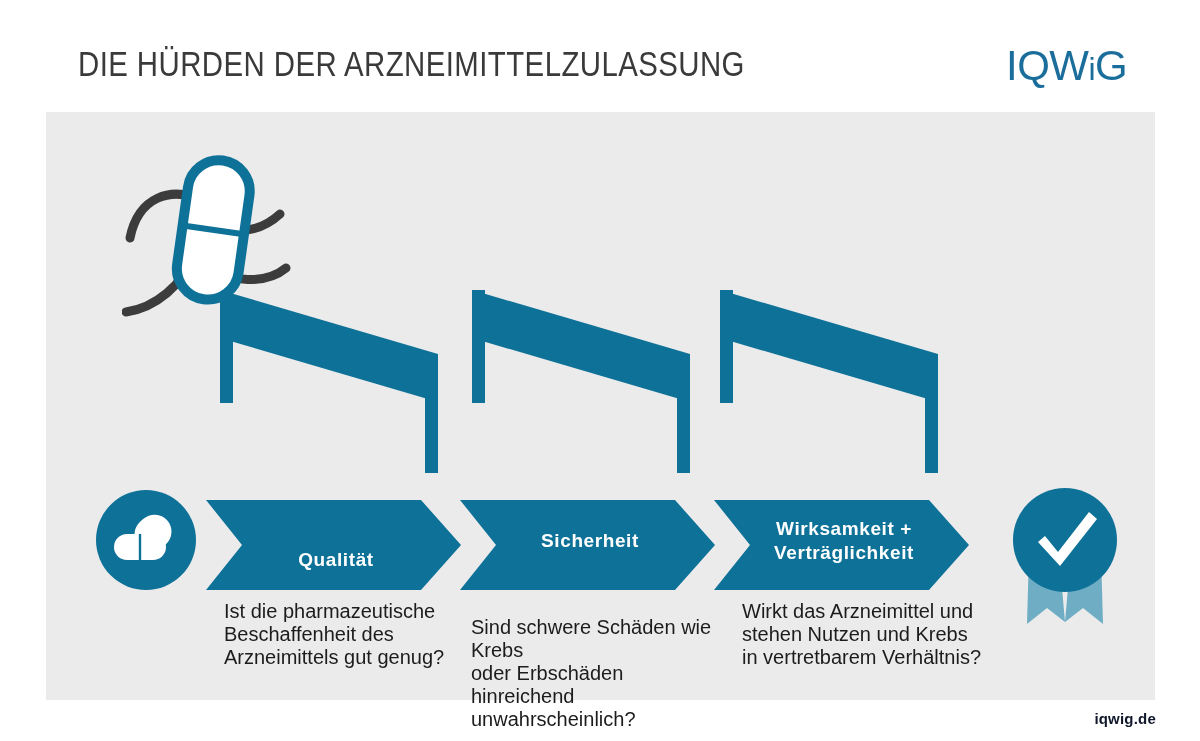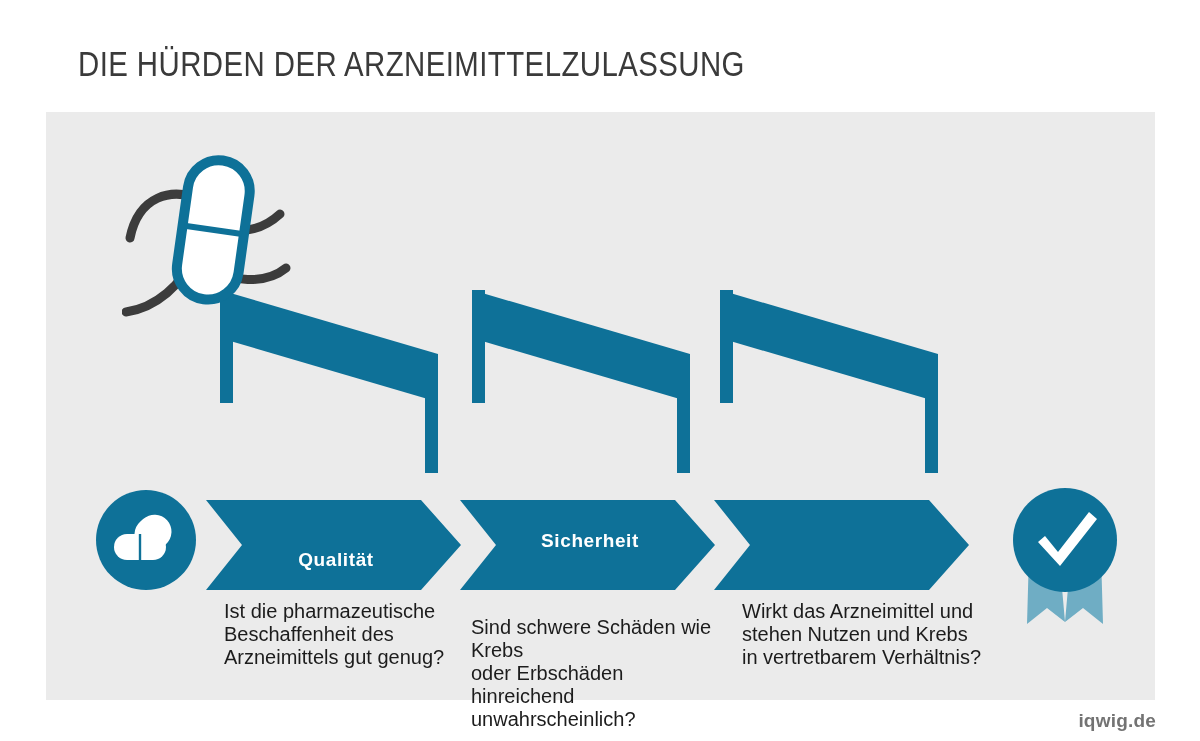--- a/index.html
+++ b/index.html
@@ -138,32 +138,37 @@
   .caption.c2 { left: 425px; top: 488px; width: 250px; margin-top: 16px; }
   .caption.c3 { left: 696px; top: 488px; width: 250px; }
 
   
   .footer-url {
     position: absolute;
     right: 44px;
     top: 710px;
     font-family: "Liberation Sans", sans-serif;
     font-weight: bold;
-    font-size: 19px;
-    color: #737373;
+    font-size: 15px;
+    color: #0f172a;
     letter-spacing: 0.2px;
   }
 </style>
 </head>
 <body>
 
 <div class="page">
 
   <div class="page-title">DIE HÜRDEN DER ARZNEIMITTELZULASSUNG</div>
 
+  <div class="brand-logo">
+    <svg viewBox="0 0 150 52" width="150" height="52" aria-label="IQWiG">
+      <text x="0" y="40" font-family="Liberation Sans, sans-serif" font-size="42" font-weight="400" letter-spacing="-0.5" fill="#1b6e9b">IQW<tspan font-size="32">i</tspan>G</text>
+    </svg>
+  </div>
 
   <div class="panel"></div>
 
   <div class="hurdles">
     <svg viewBox="0 0 1109 588" width="1109" height="588">
 
       <g>
         <polygon points="174,178 392,242 392,290 174,226" fill="#0e7198"></polygon>
         <rect x="174" y="178" width="13" height="113" fill="#0e7198"></rect>
         <rect x="379" y="242" width="13" height="119" fill="#0e7198"></rect>
@@ -235,20 +240,22 @@
         <polygon points="66,72 96,72 98,142 78,126 60,140" fill="#6fadc4"></polygon>
 
         <circle cx="60" cy="58" r="52" fill="#0e7198"></circle>
 
         <path d="M33 60 L40 54 L53 70 L84 30 L92 37 L55 84 Z" fill="#ffffff"></path>
       </svg>
     </div>
 
     <div class="banner-label b1">Qualität</div>
     <div class="banner-label b2">Sicherheit</div>
+    <div class="banner-label b3">Wirksamkeit +
+Verträglichkeit</div>
 
     <div class="caption c1">Ist die pharmazeutische
 Beschaffenheit des
 Arzneimittels gut genug?</div>
     <div class="caption c2">Sind schwere Schäden wie Krebs
 oder Erbschäden hinreichend
 unwahrscheinlich?</div>
     <div class="caption c3">Wirkt das Arzneimittel und
 stehen Nutzen und Krebs
 in vertretbarem Verhältnis?</div>

